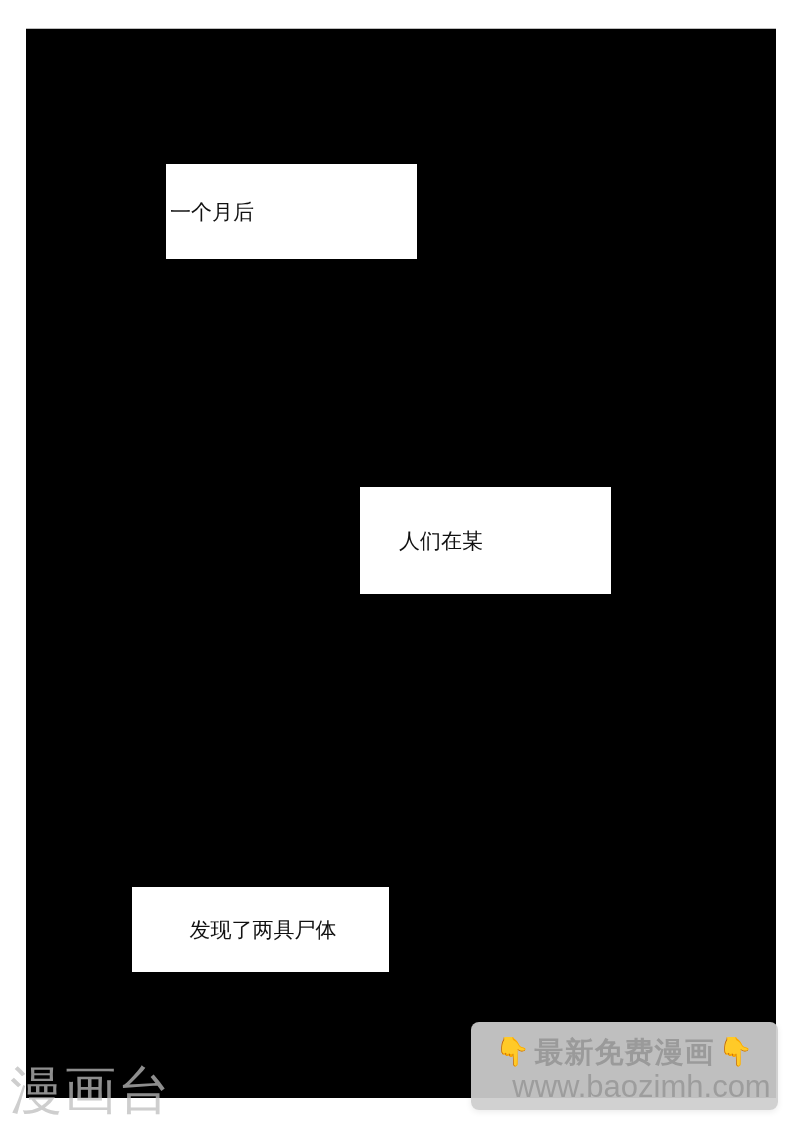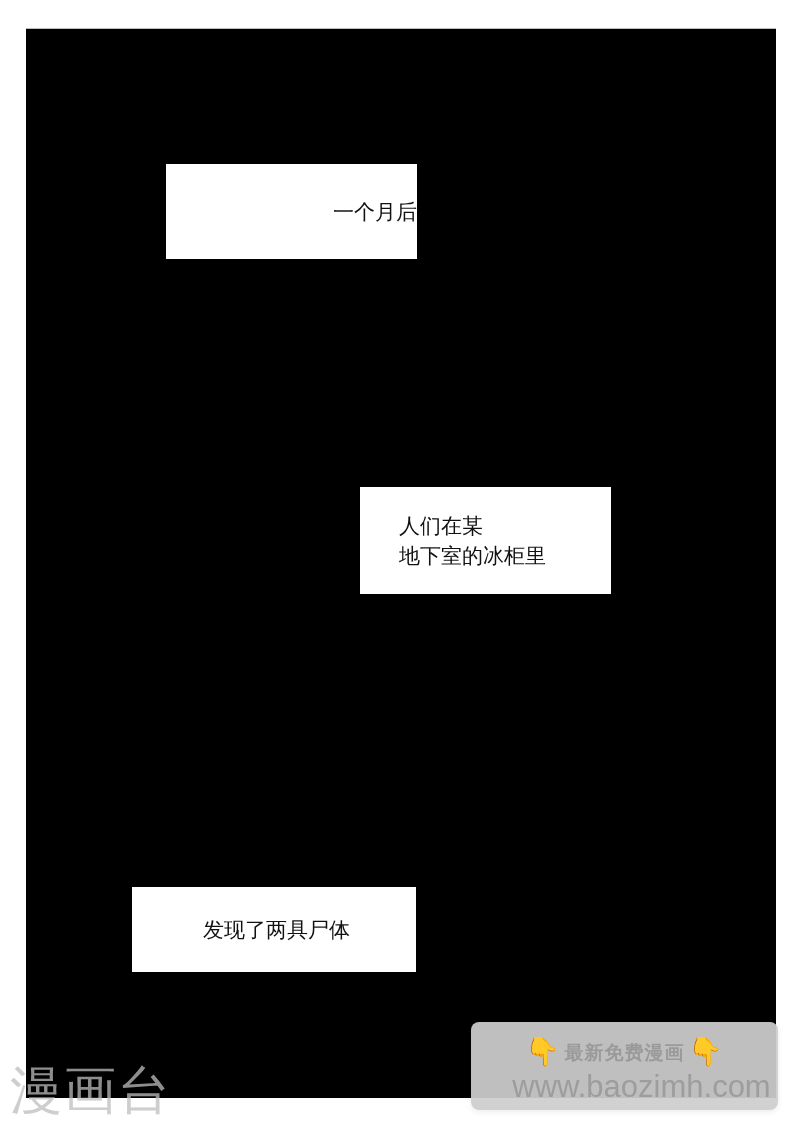--- a/index.html
+++ b/index.html
@@ -32,35 +32,35 @@
       box-sizing: border-box;
       display: flex;
       flex-direction: column;
       justify-content: center;
     }
     .caption-1 {
       left: 166px;
       top: 164px;
       width: 251px;
       height: 95px;
-      align-items: flex-end;
+      align-items: flex-start;
       padding-left: 4px;
     }
     .caption-2 {
       left: 360px;
       top: 487px;
       width: 251px;
       height: 107px;
       padding-left: 39px;
       align-items: flex-start;
     }
     .caption-3 {
       left: 132px;
       top: 887px;
-      width: 284px;
+      width: 257px;
       height: 85px;
       align-items: center;
       padding-left: 5px;
     }
     .caption span { display: block; white-space: nowrap; }
 
     .watermark-left {
       position: absolute;
       left: 10px;
       top: 1060px;
@@ -88,21 +88,21 @@
     }
     .promo-top {
       display: flex;
       align-items: center;
       justify-content: center;
       gap: 4px;
       margin-top: 10px;
       height: 40px;
     }
     .promo-title {
-      font-size: 19px;
+      font-size: 29px;
       line-height: 36px;
       color: #9a9a9a;
       font-weight: bold;
       letter-spacing: 1px;
     }
     .hand-icon {
       display: inline-block;
       font-size: 28px;
       line-height: 34px;
       color: #d99a10;
@@ -122,21 +122,20 @@
 
 <div class="panel">
 </div>
 
 <div class="caption caption-1">
   <span>一个月后</span>
 </div>
 
 <div class="caption caption-2">
   <span>人们在某</span>
-  <span>地下室的冰柜里</span>
 </div>
 
 <div class="caption caption-3">
   <span>发现了两具尸体</span>
 </div>
 
 <div class="watermark-left">漫画台</div>
 
 <div class="promo-banner">
   <div class="promo-top">

